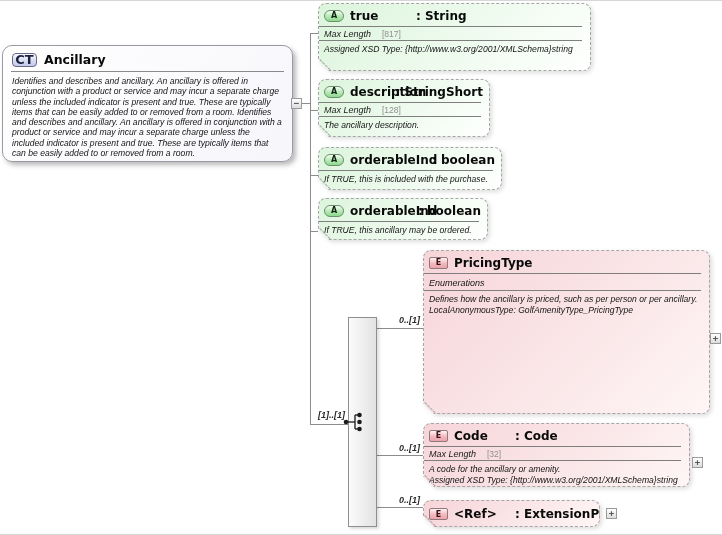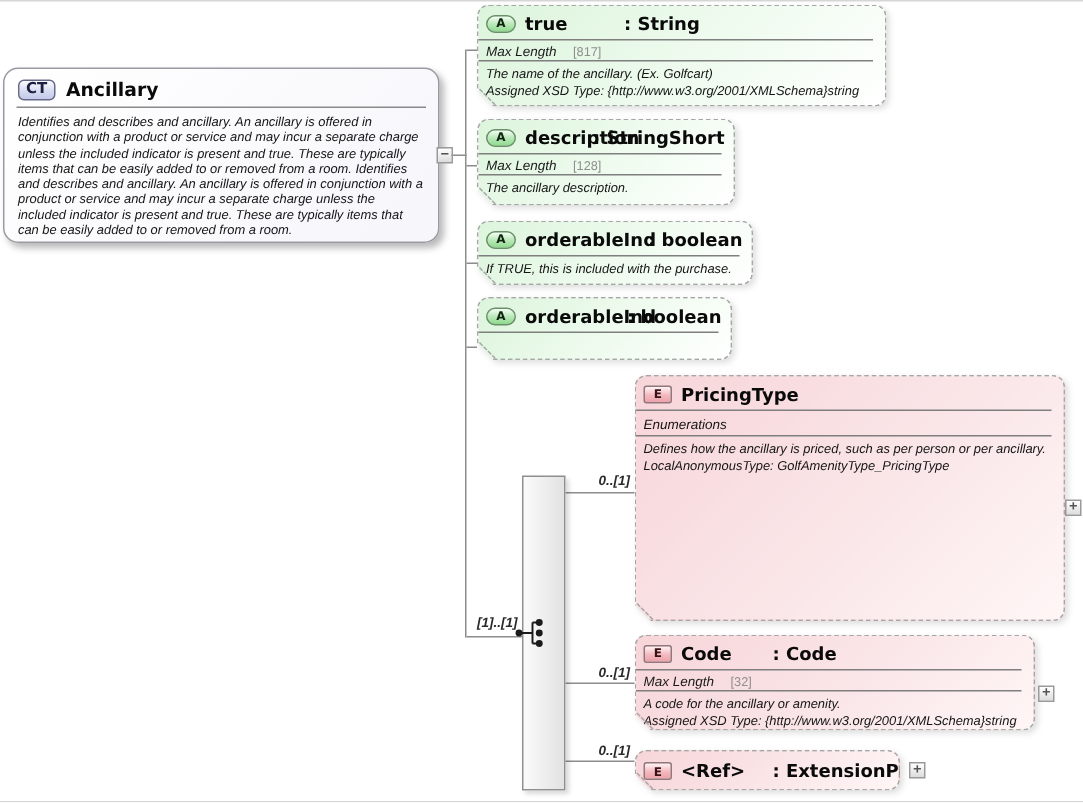--- a/index.html
+++ b/index.html
@@ -40,21 +40,21 @@
     padding:1px 6px 0 5px;}
   .bname,.btype{font:bold 12px "DejaVu Sans",sans-serif;color:#0a0a0a;white-space:pre;}
   .attrbox .bname{min-width:60px;} .elembox .bname{min-width:55px;}
   .badge{display:inline-flex;align-items:center;justify-content:center;box-sizing:border-box;
     font:bold 8px "DejaVu Sans",sans-serif;flex:none;}
   .badge-a{width:20px;height:12px;border:1px solid #699069;border-radius:6px;color:#10240f;
     background:linear-gradient(180deg,#f6fff6 0%,#bfeabf 45%,#8eda8e 100%);}
   .badge-e{width:19px;height:12px;border:1px solid #91787c;border-radius:2px;color:#3a1216;
     background:linear-gradient(180deg,#fff3f4 0%,#f3b9bf 55%,#eda3ab 100%);}
   .badge-ct{width:25px;height:14px;border:1px solid #666a88;border-radius:4px;color:#1c2040;
-    background:linear-gradient(180deg,#fbfbff 0%,#d8dcf2 55%,#c3c9e8 100%);font-size:10px;}
+    background:linear-gradient(180deg,#fbfbff 0%,#d8dcf2 55%,#c3c9e8 100%);font-size:13px;}
 
   .sep{border-top:1px solid #7f7f7f;margin:0 8px 0 0;height:0;}
   .frow{display:flex;align-items:baseline;padding:2px 6px 1px 5px;
     font:italic 9px "Liberation Sans",sans-serif;color:#1a1a1a;}
   .fname{min-width:58px;} 
   .fval{font-style:normal;color:#8f8f8f;font-size:8.5px;}
   .docs{padding:3px 6px 2px 5px;font:italic 8.6px/10.6px "Liberation Sans",sans-serif;color:#141414;}
   .docs div{white-space:nowrap;}
 
   .enumrow{display:flex;padding:4px 6px 2px 5px;font:italic 9px "Liberation Sans",sans-serif;color:#141414;gap:12px;}
@@ -131,21 +131,20 @@
       <span class="bname">true</span>
       <span class="btype">: String</span>
     </div>
     <div class="sep"></div>
     <div class="frow">
       <span class="fname">Max Length</span>
       <span class="fval">[817]</span>
     </div>
     <div class="sep"></div>
     <div class="docs">
-      <div>The name of the ancillary. (Ex. Golfcart)</div>
       <div>Assigned XSD Type: {http://www.w3.org/2001/XMLSchema}string</div>
     </div>
   </div>
   </div>
 
   <div class="sboxwrap">
   <div class="sbox attrbox" style="left:318px;top:79px;width:172px;height:58px;">
     <div class="trow">
       <span class="badge badge-a">A</span>
       <span class="bname" style="min-width:0;">description</span>
@@ -178,20 +177,23 @@
   </div>
 
   <div class="sboxwrap">
   <div class="sbox attrbox" style="left:318px;top:198px;width:170px;height:42px;">
     <div class="trow">
       <span class="badge badge-a">A</span>
       <span class="bname" style="min-width:0;">orderableInd</span>
       <span class="btype">: boolean</span>
     </div>
     <div class="sep"></div>
+    <div class="docs">
+      <div>If TRUE, this ancillary may be ordered.</div>
+    </div>
   </div>
   </div>
 
   <div class="sboxwrap">
   <div class="sbox elembox" style="left:423px;top:250px;width:287px;height:164px;">
     <div class="trow">
       <span class="badge badge-e">E</span>
       <span class="bname" style="min-width:0;">PricingType</span>
     </div>
     <div class="sep"></div>

